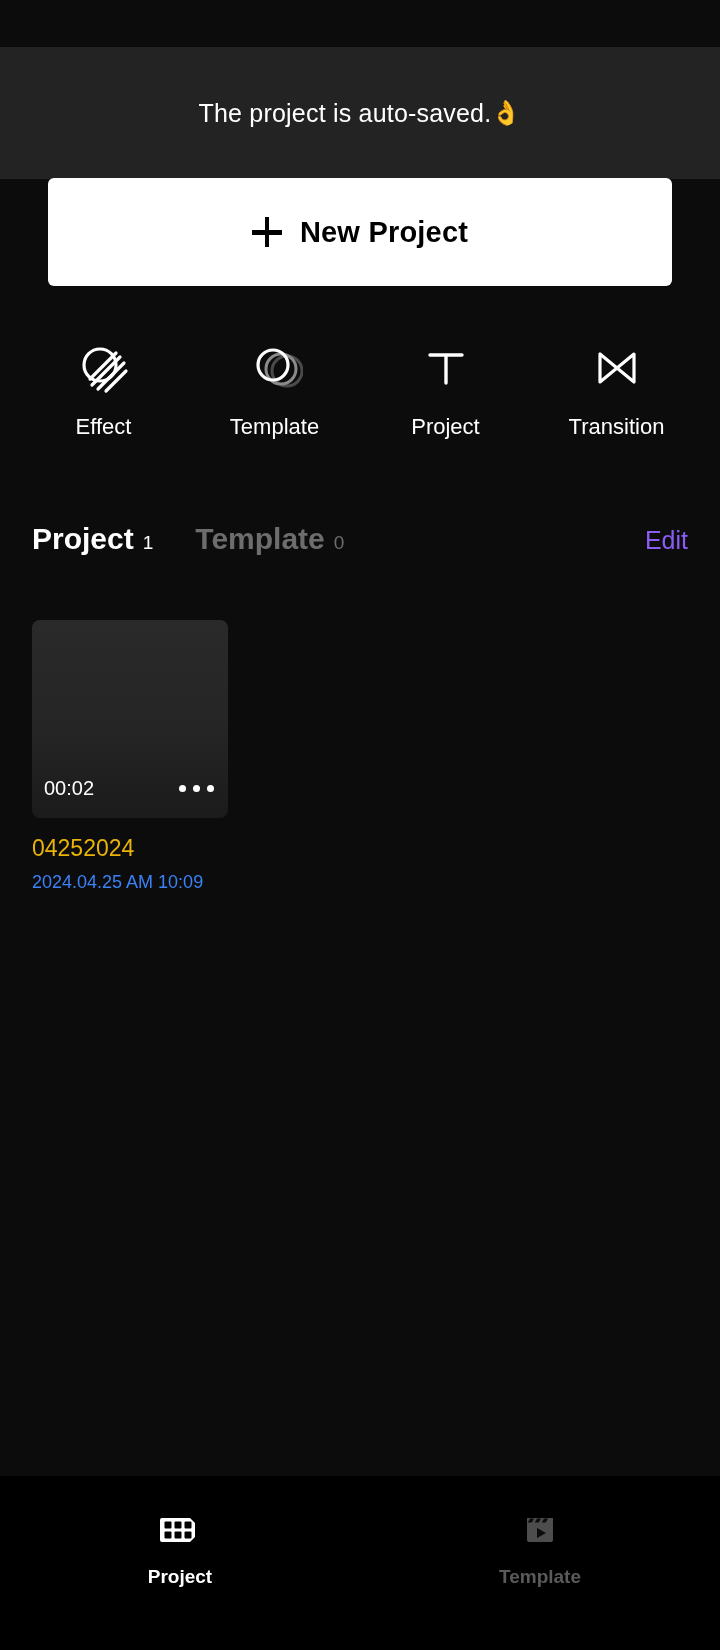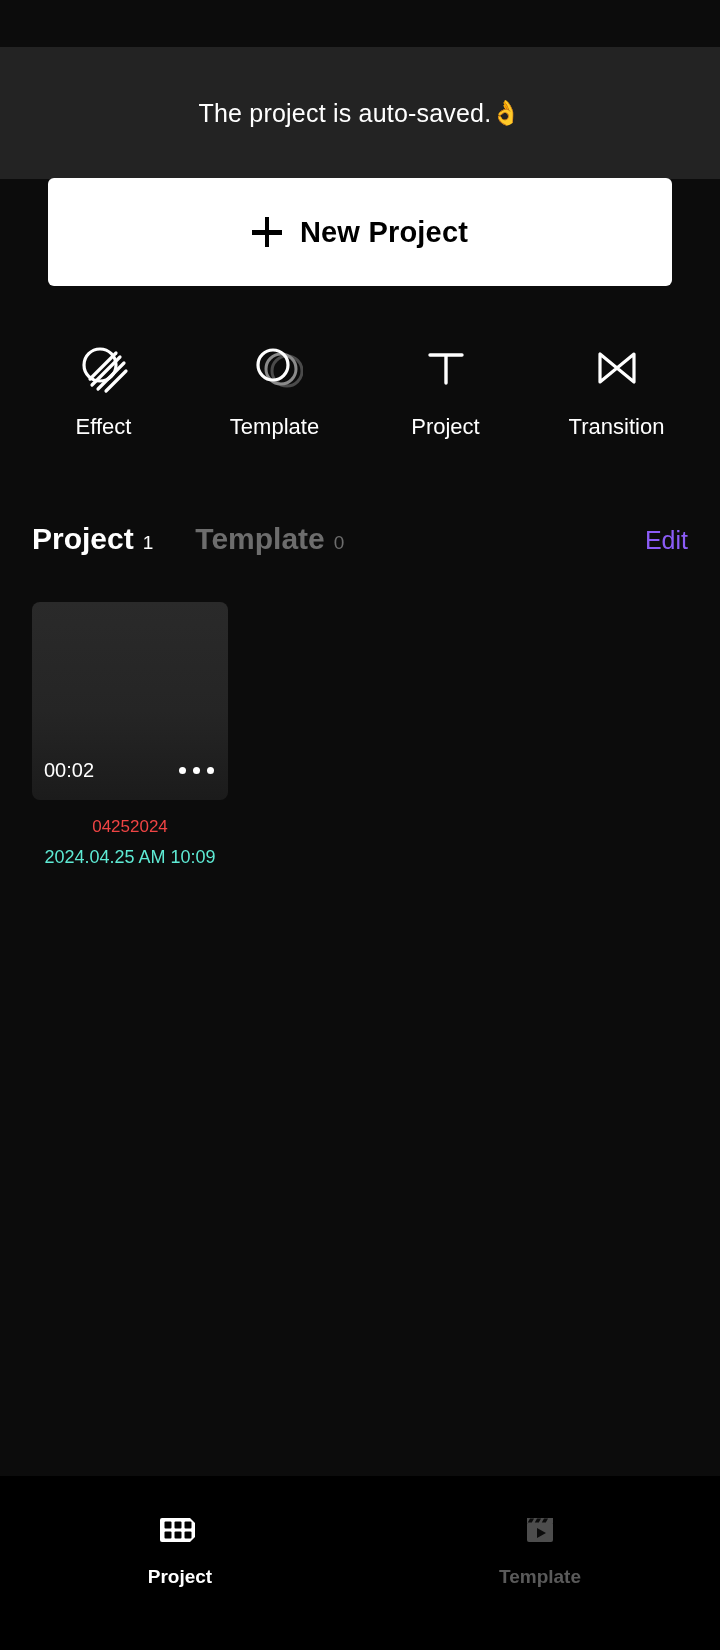--- a/index.html
+++ b/index.html
@@ -62,39 +62,39 @@
   .tab-name { font-size:30px; font-weight:bold; }
   .tab-count { font-size:19px; }
   .tab.active .tab-name { color:#ffffff; }
   .tab.active .tab-count { color:#ffffff; }
   .tab.inactive .tab-name { color:#6d6d6d; }
   .tab.inactive .tab-count { color:#6d6d6d; }
   .edit-btn { margin-left:auto; color:#8b5cf6; font-size:25px; cursor:pointer; }
 
   
   .grid {
-    position:absolute; top:602px; left:32px;
-    width:656px; display:flex; flex-wrap:wrap; gap:24px;text-align:center;
+    position:absolute; top:620px; left:32px;
+    width:656px; display:flex; flex-wrap:wrap; gap:24px;
   }
   .card { width:196px; cursor:pointer; }
   .thumb {
     position:relative; width:196px; height:198px;
     background:linear-gradient(180deg,#2a2a2a 0%,#252525 55%,#1b1b1b 100%);
     border-radius:8px; overflow:hidden;
   }
   .thumb-bar {
     position:absolute; left:0; bottom:0; width:100%; height:52px;
     display:flex; align-items:center; justify-content:space-between;
     padding:0 12px 8px 12px;
   }
   .duration { color:#ffffff; font-size:20px; }
   .dots { display:flex; gap:7px; align-items:center; padding:6px 2px; }
   .dots span { width:7px; height:7px; border-radius:50%; background:#ffffff; display:block; }
-  .card-title { margin-top:17px; color:#ef4444; font-size:17px; }
-  .card-date { margin-top:10px; color:#5eead4; font-size:18px; }
+  .card-title { margin-top:17px; color:#eab308; font-size:23px; }
+  .card-date { margin-top:10px; color:#3b82f6; font-size:18px; }
 
   
   .bottom-nav {
     position:absolute; left:0; bottom:0; width:720px; height:174px;
     background:#000000; display:flex; align-items:flex-start;
     padding-top:30px;
   }
   .nav-item { flex:1; display:flex; flex-direction:column; align-items:center; cursor:pointer; }
   .nav-icon { height:48px; display:flex; align-items:center; justify-content:center; }
   .nav-label { margin-top:12px; font-size:19px; font-weight:bold; }

